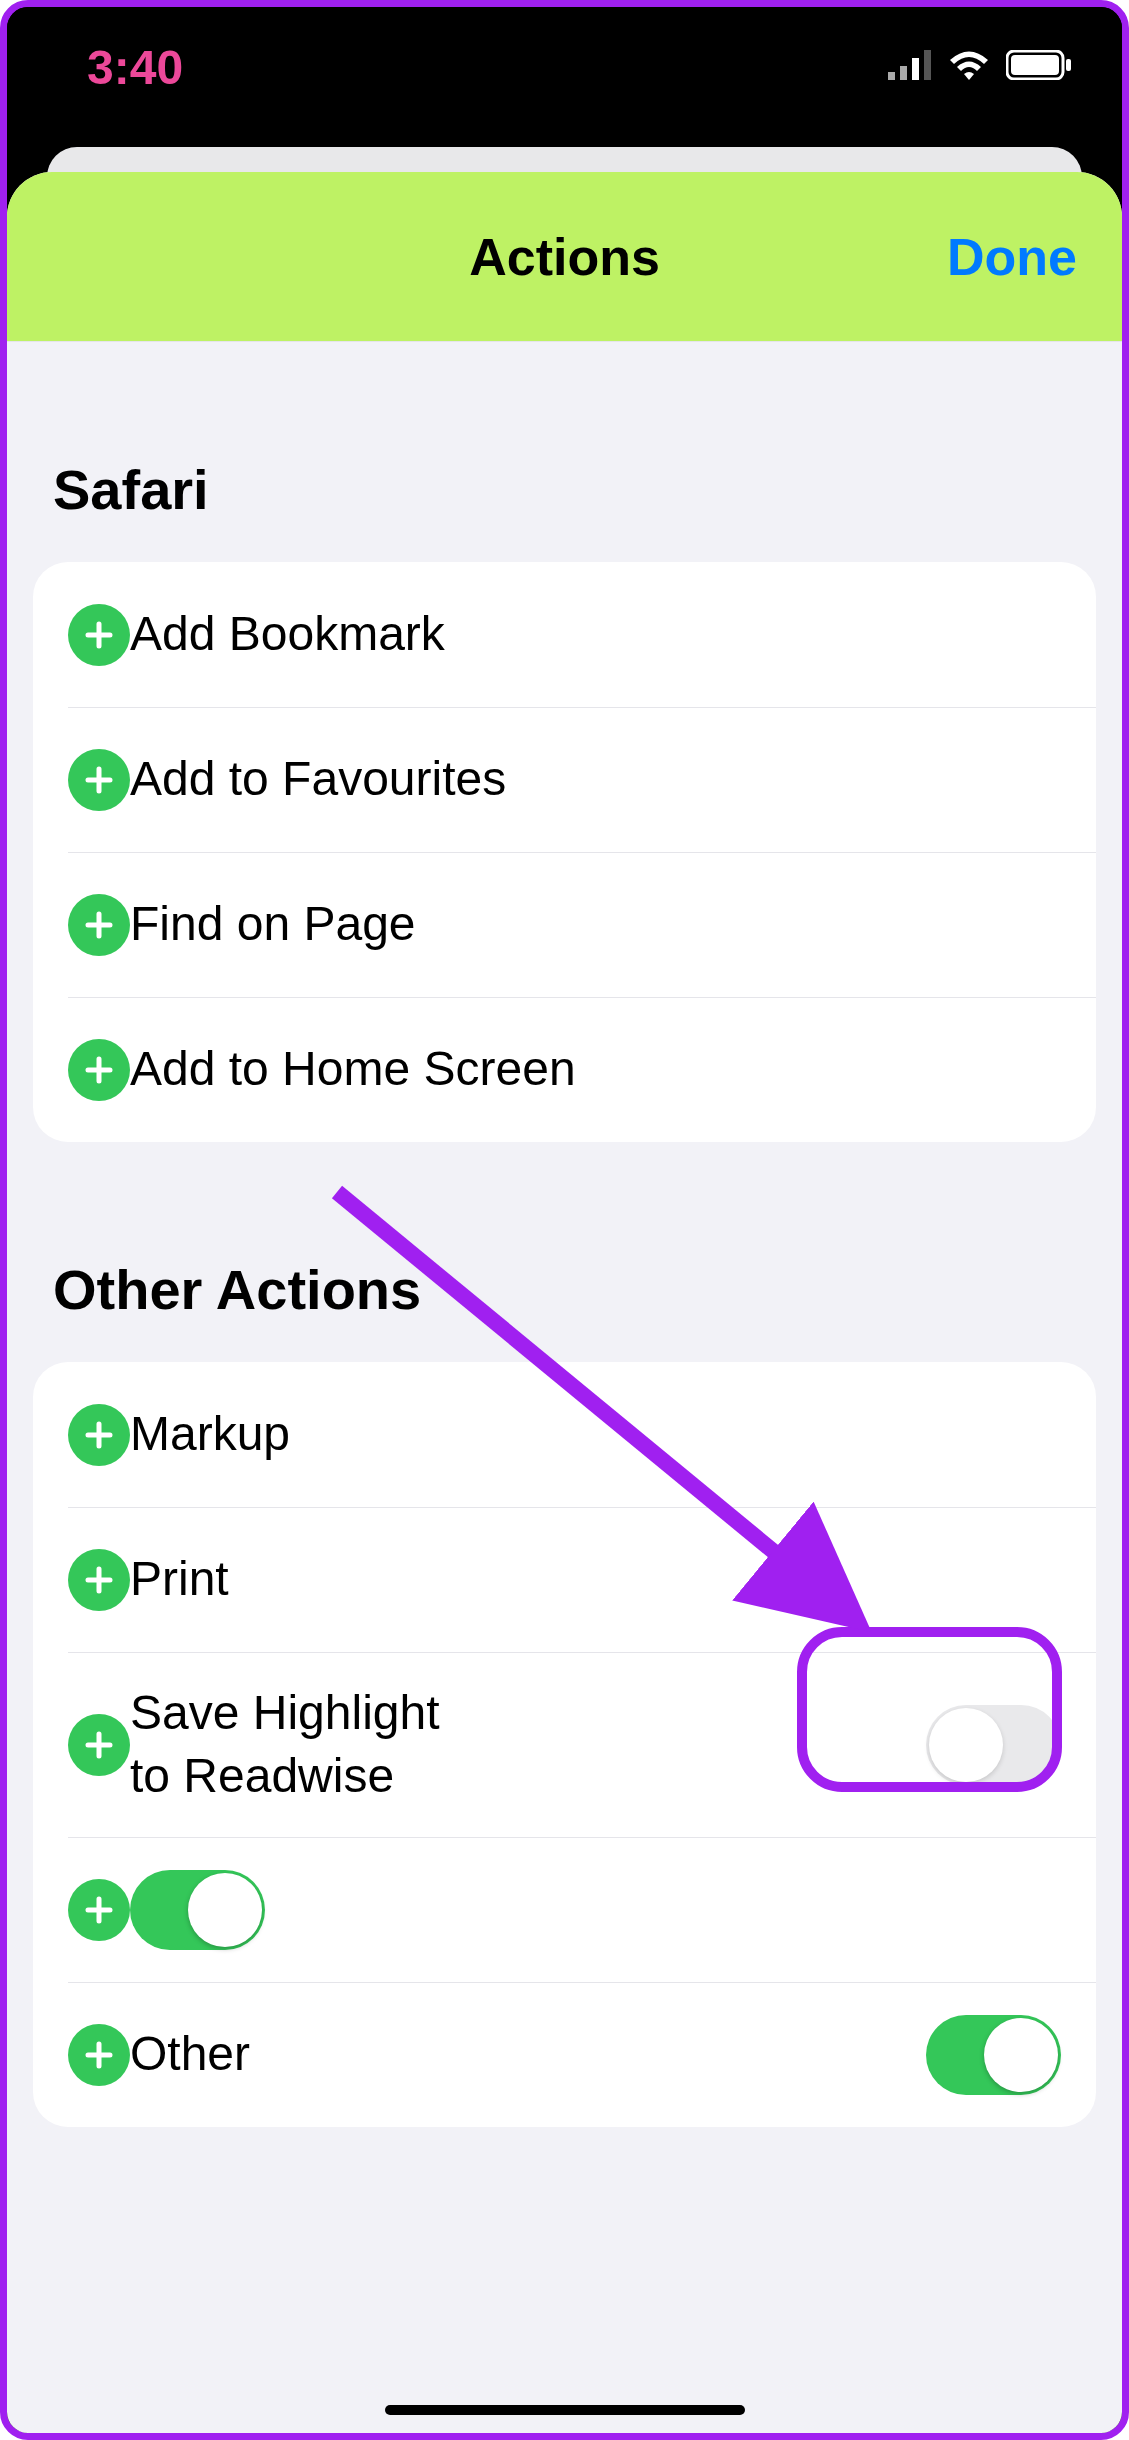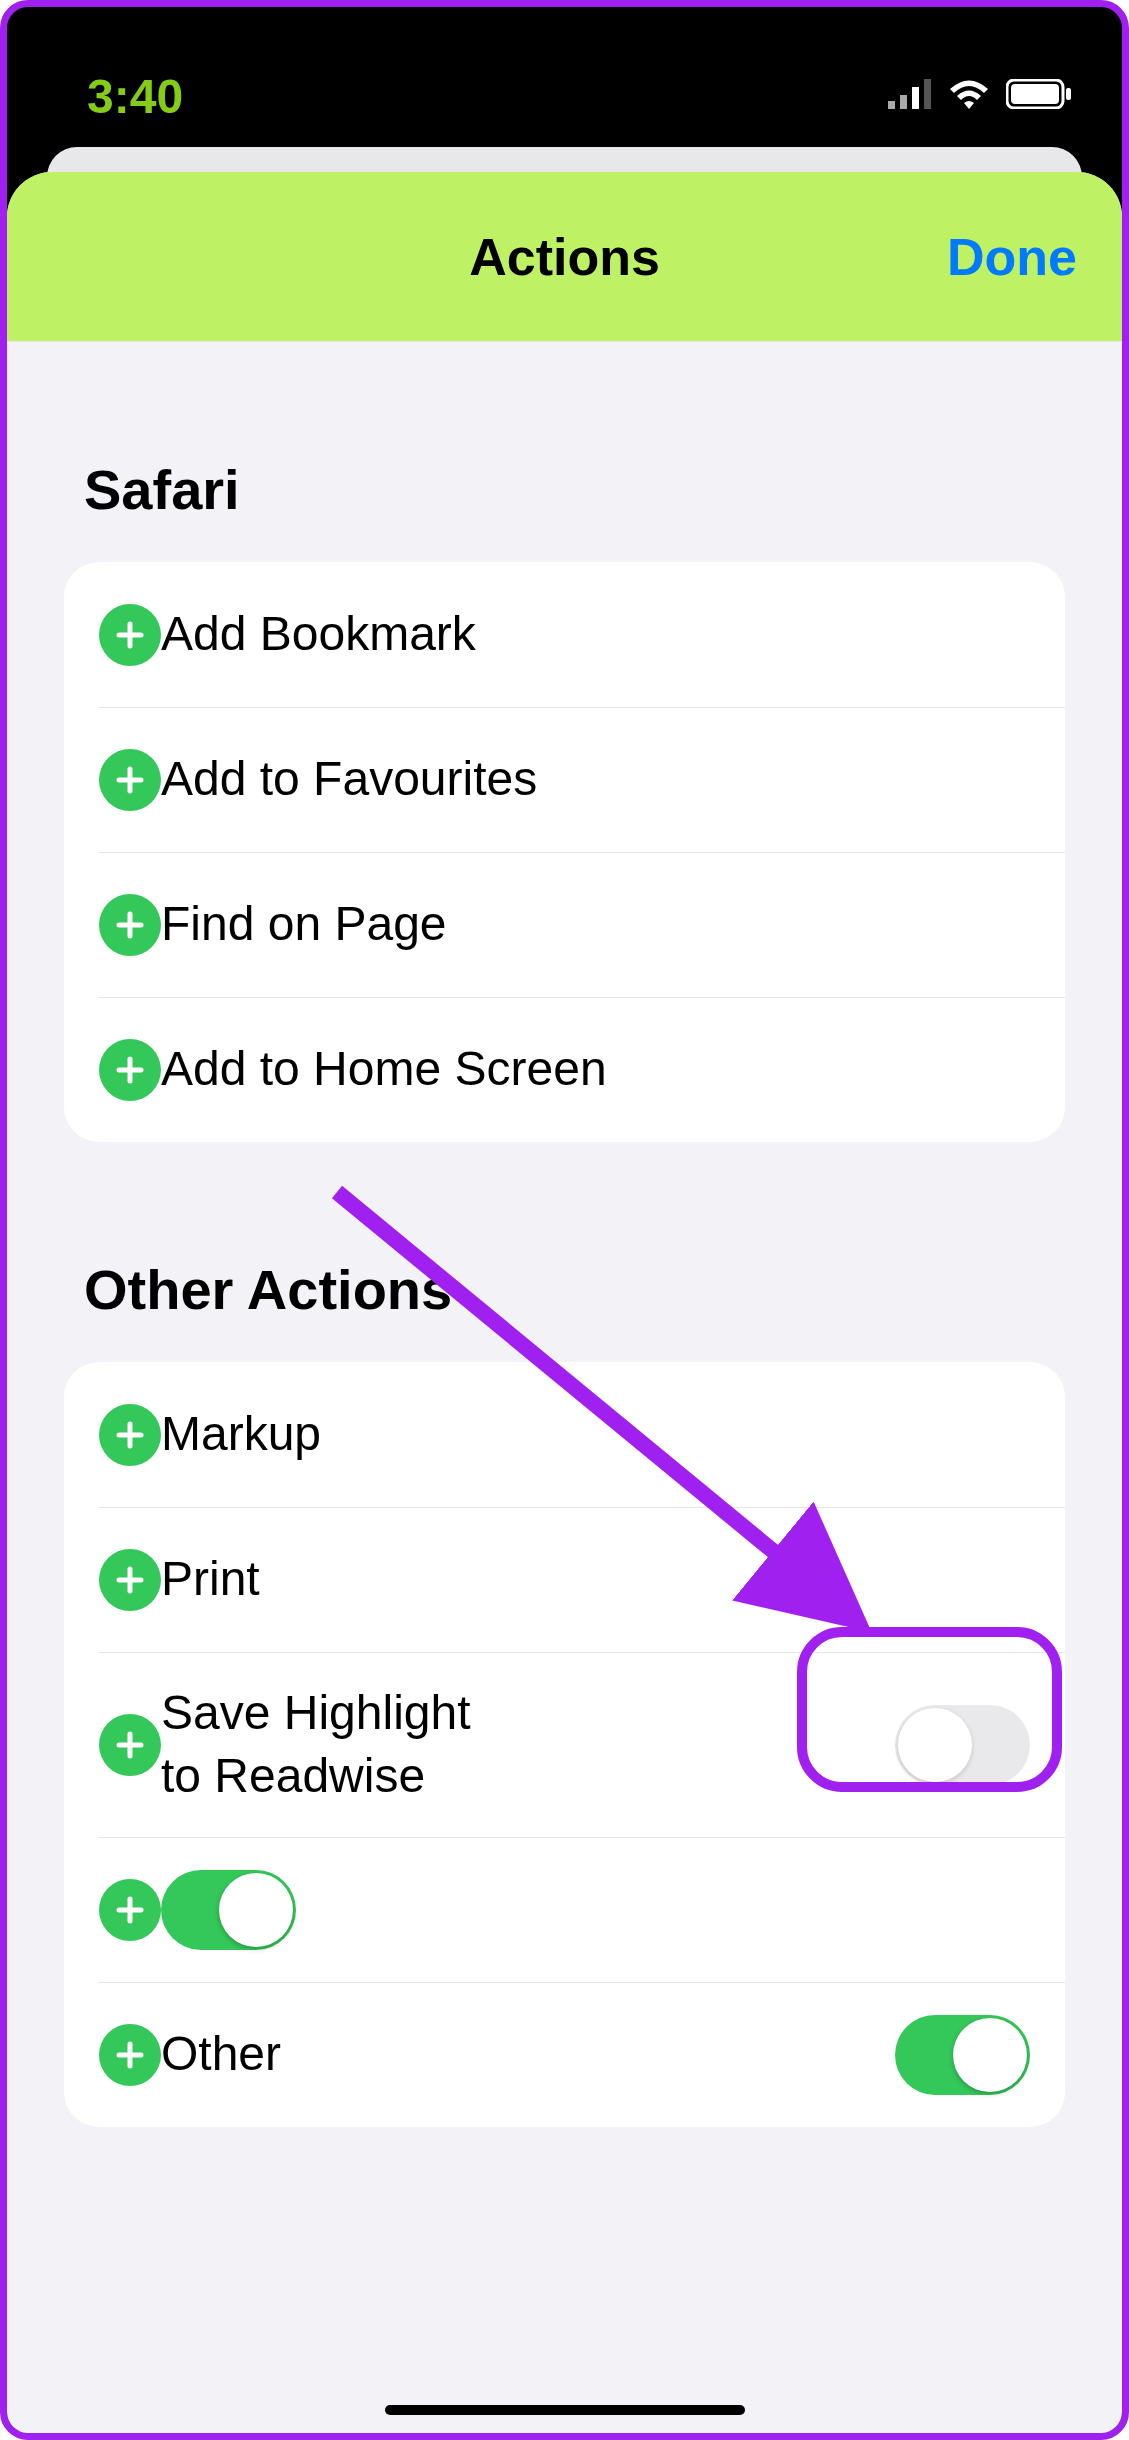--- a/index.html
+++ b/index.html
@@ -29,26 +29,25 @@
     border-radius: 28px;
     overflow: hidden;
     position: relative;
     background: var(--black);
   }
 
   
   .status-bar {
     height: 140px;
     background: var(--black);
-    color: #84cc16;
+    color: #ec4899;
     display:flex;
     align-items:center;
     justify-content:space-between;
     padding: 0 50px 20px 80px;
-    margin-top: 29px;
   }
   .status-time {
     font-size: 48px;
     font-weight: 600;
   }
   .status-icons {
     display:flex;
     align-items:center;
     gap: 14px;
   }
@@ -94,21 +93,21 @@
     top: 50%;
     transform: translateY(-50%);
     font-size: 52px;
     font-weight: 600;
     color: var(--blue);
     cursor:pointer;
     text-align:right;
   }
 
   .content {
-    padding: 0 57px;
+    padding: 0 26px;
   }
 
   .section-title {
     font-size: 56px;
     font-weight: 700;
     margin-top: 115px;
     margin-bottom: 40px;
     padding-left: 20px;
   }
 

